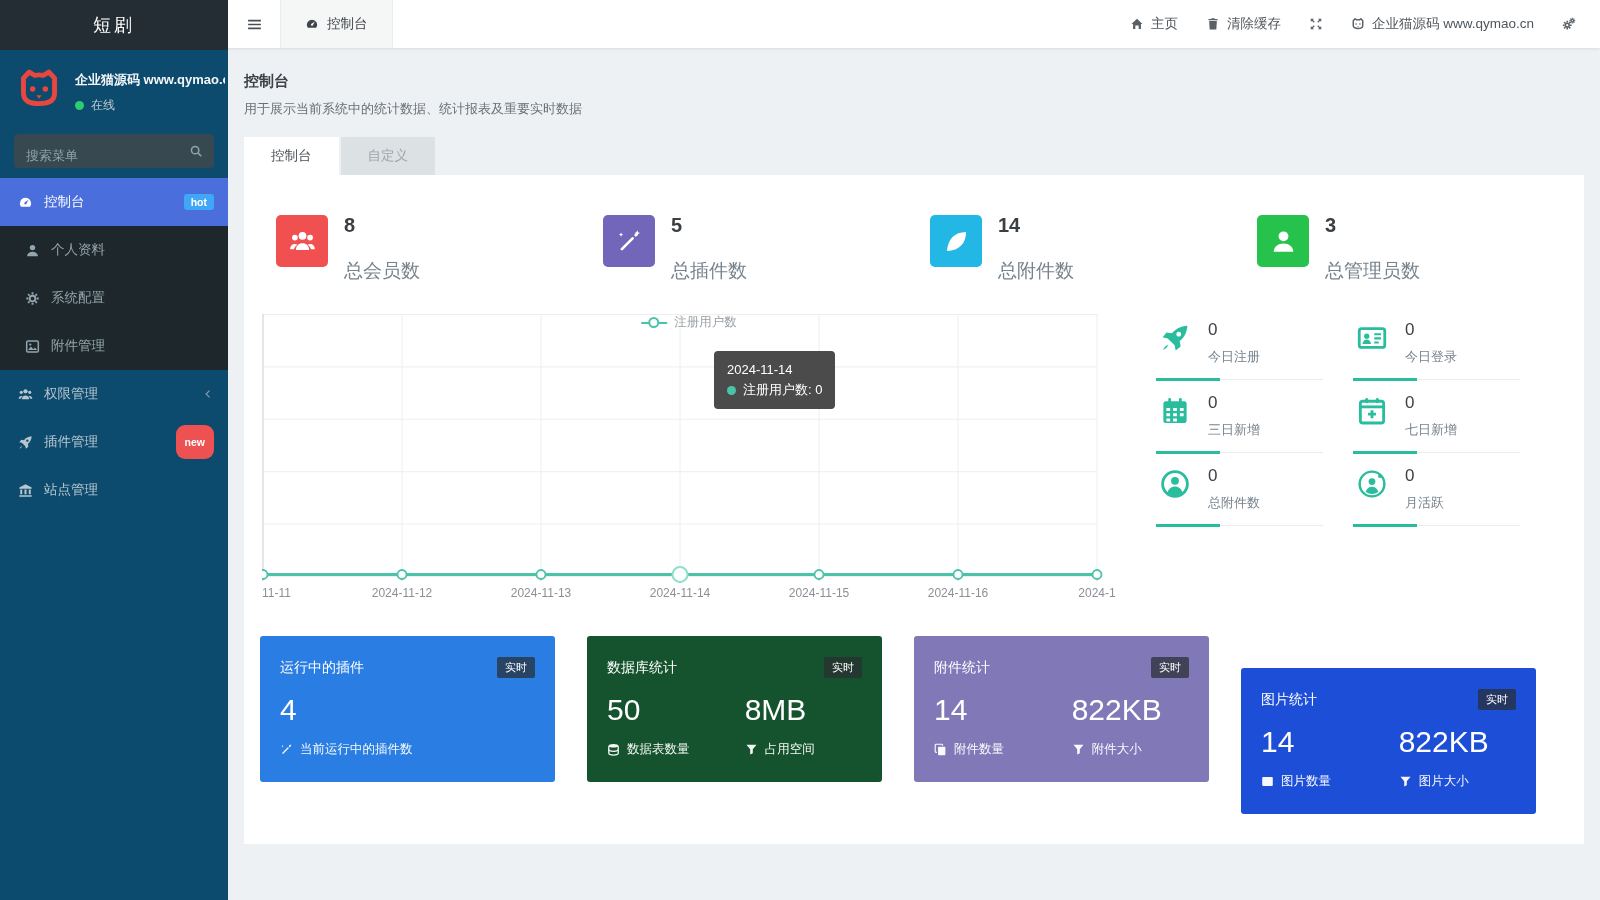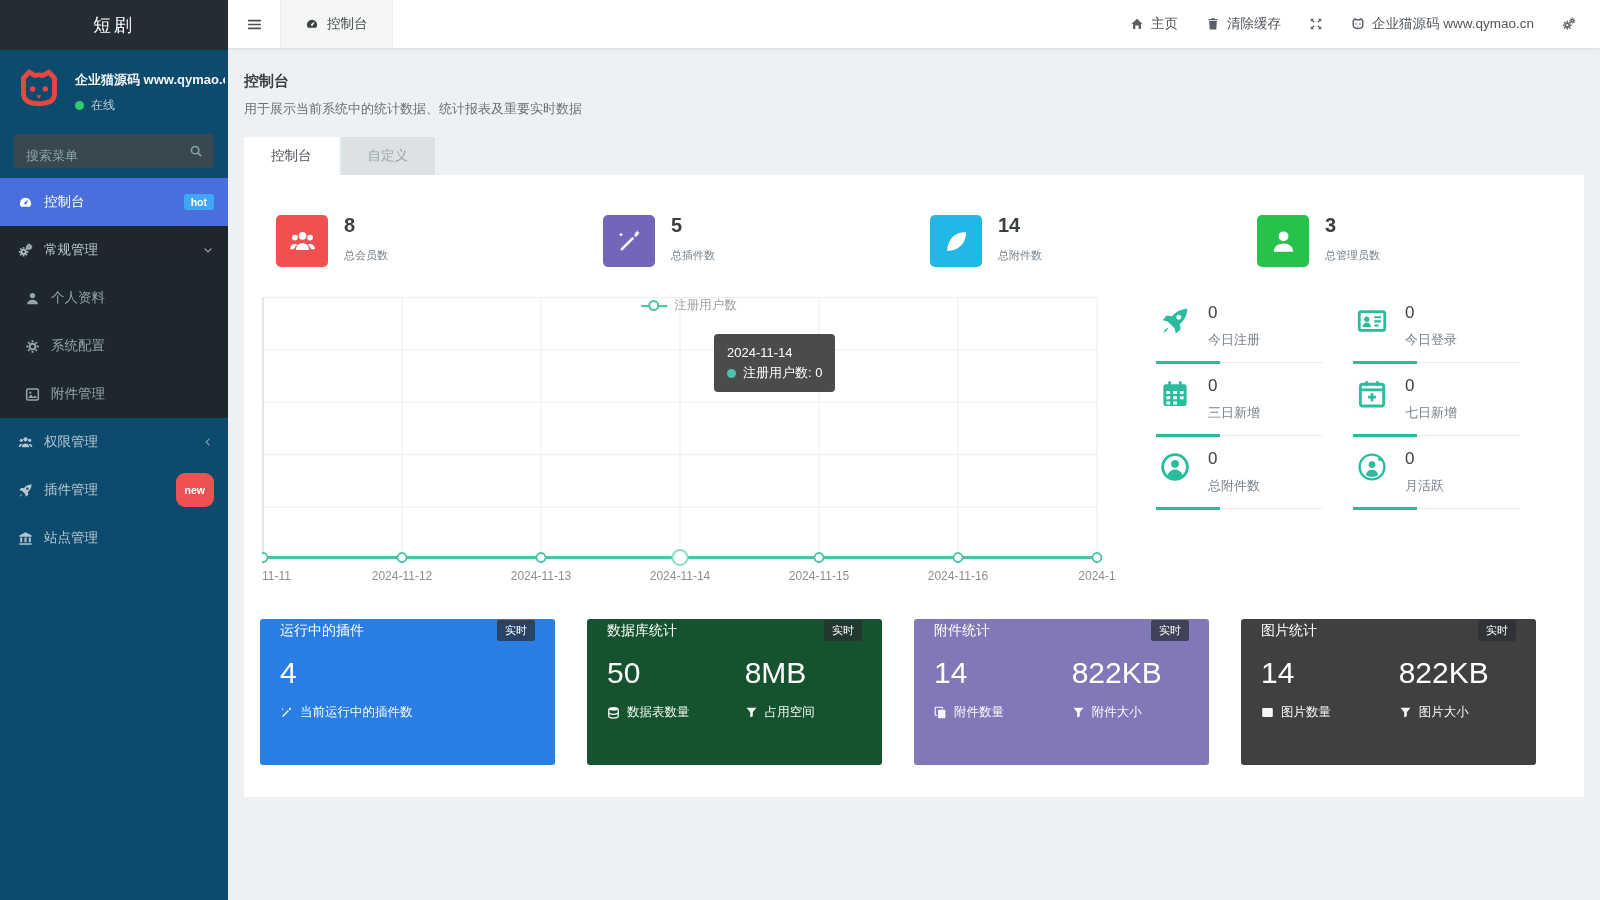--- a/index.html
+++ b/index.html
@@ -58,21 +58,21 @@
   .tab { padding:0 27px; height:38px; line-height:38px; font-size:13.5px; cursor:pointer; }
   .tab.active { background:#fff; color:#4a5056; }
   .tab:not(.active) { background:#dce1e3; color:#9fa6ab; }
   .panel { background:#fff; padding:24px 16px 30px; min-height:622px; }
 
   .stat-row { display:grid; grid-template-columns:repeat(4,1fr); margin:14px 0 30px; }
   .stat { display:flex; gap:16px; padding-left:16px; }
   .tile { width:52px; height:52px; border-radius:5px; flex:none; display:flex; align-items:center;
     justify-content:center; color:#fff; font-size:27px; margin-top:2px; }
   .sval { font-size:20px; font-weight:bold; color:#3a3f44; margin-top:1px; }
-  .slabel { font-size:11px; color:#76828c; margin-top:11px; }
+  .slabel { font-size:19px; color:#76828c; margin-top:21px; }
 
   .mid-row { display:flex; }
   .chart-wrap { width:854px; flex:none; position:relative; margin-left:2px; }
   .legend { position:absolute; top:0; left:50%; transform:translateX(-50%); display:flex;
     align-items:center; gap:7px; color:#9aa0a5; font-size:12.5px; cursor:pointer; }
   .lmark { width:26px; height:2px; background:var(--line); position:relative; display:inline-block; }
   .lmark::after { content:''; position:absolute; width:7px; height:7px; border:2px solid var(--line);
     border-radius:50%; background:#fff; left:7px; top:-4.5px; }
   .tooltip { position:absolute; left:452px; top:37px; background:rgba(50,50,50,.88); color:#fff;
     padding:9px 13px; border-radius:4px; font-size:13px; line-height:1.55; pointer-events:none; white-space:nowrap; }
@@ -82,21 +82,21 @@
   .mini-wrap { flex:1; padding:6px 48px 0 40px; display:grid; grid-template-columns:1fr 1fr;
     column-gap:30px; row-gap:13px; align-content:start; }
   .mini-top { display:flex; gap:15px; }
   .mico { font-size:30px; color:#29bd9d; width:37px; flex:none; display:flex; justify-content:center; margin-top:3px; }
   .mval { font-size:17px; color:#3c4146; font-weight:500; }
   .mlab { font-size:13px; color:#76828c; margin-top:8px; }
   .mdiv { margin-top:13px; height:1px; background:#e9edef; position:relative; }
   .mdiv i { position:absolute; left:0; top:-1px; height:3px; width:64px; background:#29bd9d; }
 
   .cards { display:grid; grid-template-columns:repeat(4,1fr); gap:32px; margin:26px 32px 0 0; }
-  .card { height:146px; border-radius:3px; padding:1px 20px; color:#fff; }
+  .card { height:146px; border-radius:3px; padding:21px 20px; color:#fff; }
   .card-head { display:flex; justify-content:space-between; align-items:center; font-size:14px; }
   .cbadge { background:rgba(40,46,51,.72); font-size:11px; padding:3px 8px; border-radius:2px; }
   .cmetrics { display:grid; grid-template-columns:54% 46%; margin-top:15px; }
   .cmetrics.single { grid-template-columns:1fr; }
   .cval { font-size:30px; font-weight:500; line-height:1.15; }
   .clab { margin-top:13px; font-size:12.5px; display:flex; gap:7px; align-items:center; opacity:.96; }
   .clab .ic { font-size:13px; }
 </style>
 </head>
 <body>
@@ -129,36 +129,20 @@
   </div>
   <ul class="menu" id="menu">
       <li class="menu-item active">
         <span class="mico-s">
           <svg viewBox="0 0 16 16" class="ic" fill="currentColor">
             <path d="M8 3a6 6 0 0 0-4.9 9.4h9.8A6 6 0 0 0 8 3zm.9 6.6a1.2 1.2 0 1 1-1.9-1.5L11.2 5z"></path>
           </svg>
         </span>
         <span>控制台</span>
         <span class="badge b-info">hot</span>
-      </li>
-      <li class="menu-item in-group">
-        <span class="mico-s">
-          <svg viewBox="0 0 16 16" class="ic" fill="currentColor">
-            <circle cx="6" cy="9.4" r="2.2" fill="none" stroke="currentColor" stroke-width="1.8"></circle>
-            <path d="M9.20 9.40L11.00 9.40M8.26 11.66L9.54 12.94M6.00 12.60L6.00 14.40M3.74 11.66L2.46 12.94M2.80 9.40L1.00 9.40M3.74 7.14L2.46 5.86M6.00 6.20L6.00 4.40M8.26 7.14L9.54 5.86" stroke="currentColor" stroke-width="1.8" fill="none"></path>
-            <circle cx="11.8" cy="4.2" r="1.4" fill="none" stroke="currentColor" stroke-width="1.5"></circle>
-            <path d="M13.90 4.20L15.10 4.20M13.28 5.68L14.13 6.53M11.80 6.30L11.80 7.50M10.32 5.68L9.47 6.53M9.70 4.20L8.50 4.20M10.32 2.72L9.47 1.87M11.80 2.10L11.80 0.90M13.28 2.72L14.13 1.87" stroke="currentColor" stroke-width="1.5" fill="none"></path>
-          </svg>
-        </span>
-        <span>常规管理</span>
-        <span class="arrow">
-          <svg viewBox="0 0 16 16" class="ic" fill="currentColor">
-            <path d="M3.5 6l4.5 4.5L12.5 6" fill="none" stroke="currentColor" stroke-width="1.6"></path>
-          </svg>
-        </span>
       </li>
       <li class="menu-item in-group child">
         <span class="mico-s">
           <svg viewBox="0 0 16 16" class="ic" fill="currentColor">
             <circle cx="8" cy="4.9" r="2.9"></circle>
             <path d="M2.2 14c.2-3 2.6-4.8 5.8-4.8s5.6 1.8 5.8 4.8z"></path>
           </svg>
         </span>
         <span>个人资料</span>
       </li>
@@ -589,21 +573,21 @@
                 <div class="cval">822KB</div>
                 <div class="clab">
                   <svg viewBox="0 0 16 16" class="ic" fill="currentColor">
                     <path d="M1.8 2h12.4L9.6 7.8v4.9l-3.2 1.6V7.8z"></path>
                   </svg>
                   <span>附件大小</span>
                 </div>
               </div>
             </div>
           </div>
-          <div class="card" style="background: #404040;">
+          <div class="card" style="background: #1d4ed8; margin-top: 32px;">
             <div class="card-head">
               <span>图片统计</span>
               <span class="cbadge">实时</span>
             </div>
             <div class="cmetrics">
               <div>
                 <div class="cval">14</div>
                 <div class="clab">
                   <svg viewBox="0 0 16 16" class="ic" fill="currentColor">
                     <rect x="1.5" y="2.5" width="13" height="11" rx="1.2"></rect>

